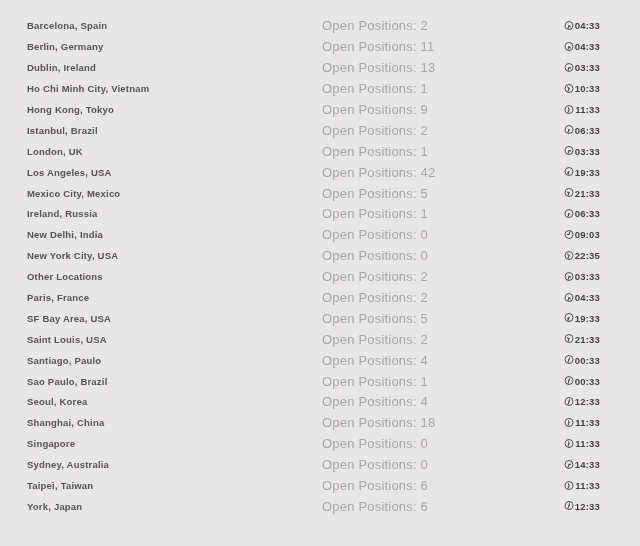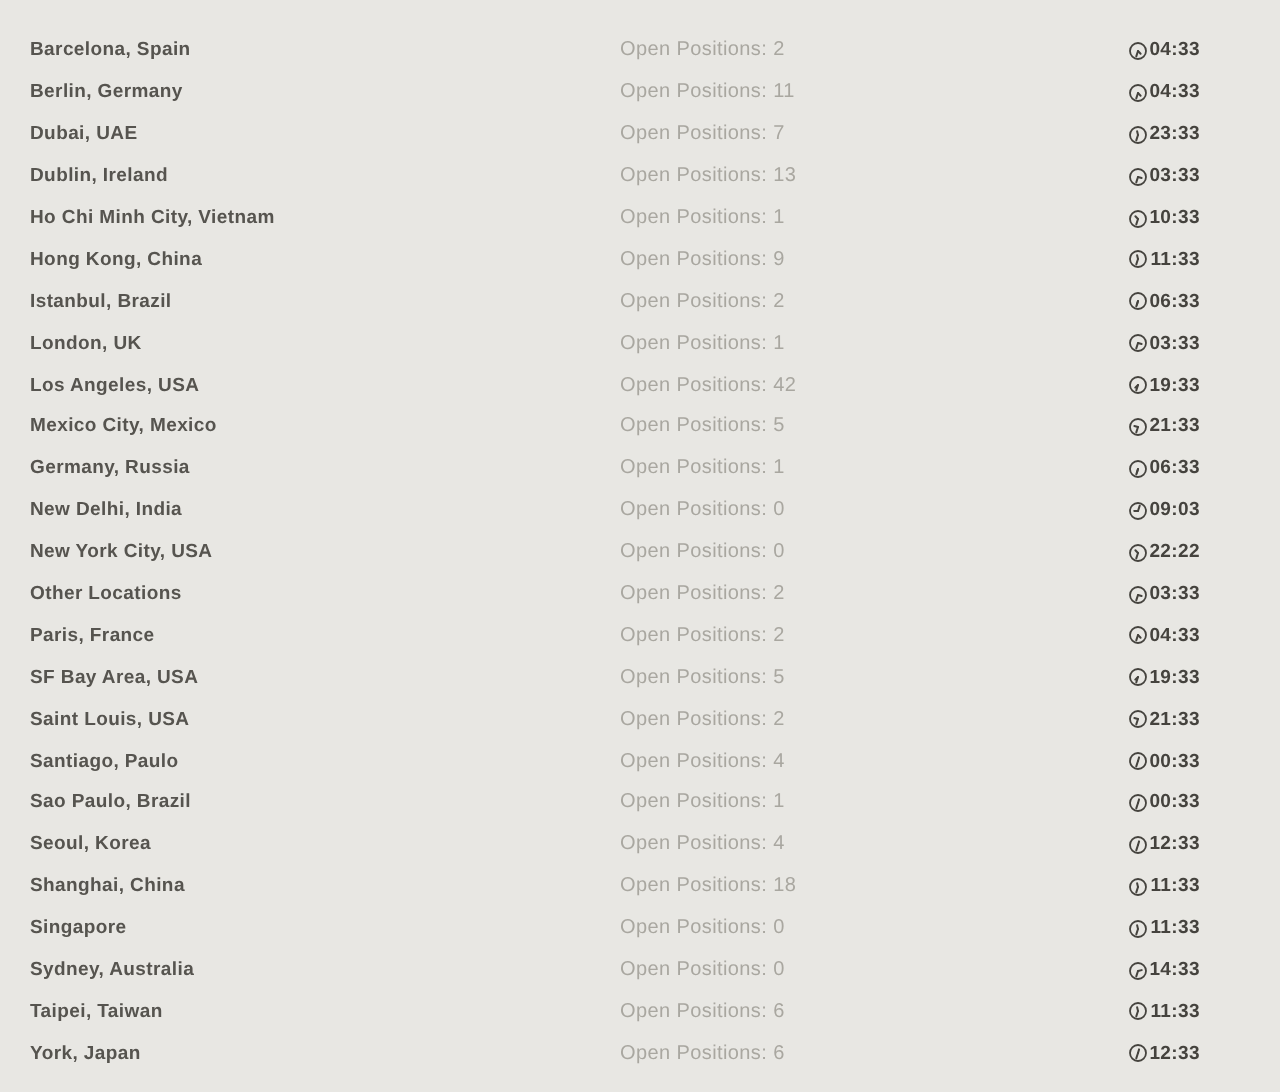--- a/index.html
+++ b/index.html
@@ -8,20 +8,21 @@
   }
   body {
     width: 640px;
     height: 546px;
     background: #e8e7e3;
     font-family: "Liberation Sans", sans-serif;
     overflow: hidden;
   }
   .locations-list {
     padding-top: 15px;
+    padding-left: 12px;
   }
   .row {
     position: relative;
     height: 20.9px;
   }
   .city {
     position: absolute;
     left: 15px;
     top: 50%;
     transform: translateY(-50%);
@@ -29,21 +30,21 @@
     font-weight: bold;
     letter-spacing: 0.2px;
     color: #56544f;
     white-space: nowrap;
   }
   .positions {
     position: absolute;
     left: 310px;
     top: 50%;
     transform: translateY(-50%);
-    font-size: 10px;
+    font-size: 13px;
     letter-spacing: 0.2px;
     color: #a9a7a0;
     white-space: nowrap;
   }
   .time {
     position: absolute;
     right: 40px;
     top: 50%;
     transform: translateY(-50%);
     display: flex;
@@ -96,32 +97,20 @@
     <span class="time">
       <svg class="clock" viewBox="0 0 10 10" aria-hidden="true">
         <circle cx="5" cy="5" r="4"></circle>
         <line class="hour" x1="5" y1="5" x2="5" y2="3.1" transform="rotate(136.5 5 5)"></line>
         <line class="minute" x1="5" y1="5" x2="5" y2="2.2" transform="rotate(198 5 5)"></line>
       </svg>
       <span class="time-text">04:33</span>
     </span>
   </div>
 
-  <div class="row">
-    <span class="city">Dubai, UAE</span>
-    <span class="positions">Open Positions: 7</span>
-    <span class="time">
-      <svg class="clock" viewBox="0 0 10 10" aria-hidden="true">
-        <circle cx="5" cy="5" r="4"></circle>
-        <line class="hour" x1="5" y1="5" x2="5" y2="3.1" transform="rotate(346.5 5 5)"></line>
-        <line class="minute" x1="5" y1="5" x2="5" y2="2.2" transform="rotate(198 5 5)"></line>
-      </svg>
-      <span class="time-text">23:33</span>
-    </span>
-  </div>
 
   <div class="row">
     <span class="city">Dublin, Ireland</span>
     <span class="positions">Open Positions: 13</span>
     <span class="time">
       <svg class="clock" viewBox="0 0 10 10" aria-hidden="true">
         <circle cx="5" cy="5" r="4"></circle>
         <line class="hour" x1="5" y1="5" x2="5" y2="3.1" transform="rotate(106.5 5 5)"></line>
         <line class="minute" x1="5" y1="5" x2="5" y2="2.2" transform="rotate(198 5 5)"></line>
       </svg>
@@ -136,21 +125,21 @@
       <svg class="clock" viewBox="0 0 10 10" aria-hidden="true">
         <circle cx="5" cy="5" r="4"></circle>
         <line class="hour" x1="5" y1="5" x2="5" y2="3.1" transform="rotate(316.5 5 5)"></line>
         <line class="minute" x1="5" y1="5" x2="5" y2="2.2" transform="rotate(198 5 5)"></line>
       </svg>
       <span class="time-text">10:33</span>
     </span>
   </div>
 
   <div class="row">
-    <span class="city">Hong Kong, China</span>
+    <span class="city">Hong Kong, Tokyo</span>
     <span class="positions">Open Positions: 9</span>
     <span class="time">
       <svg class="clock" viewBox="0 0 10 10" aria-hidden="true">
         <circle cx="5" cy="5" r="4"></circle>
         <line class="hour" x1="5" y1="5" x2="5" y2="3.1" transform="rotate(346.5 5 5)"></line>
         <line class="minute" x1="5" y1="5" x2="5" y2="2.2" transform="rotate(198 5 5)"></line>
       </svg>
       <span class="time-text">11:33</span>
     </span>
   </div>
@@ -201,21 +190,21 @@
       <svg class="clock" viewBox="0 0 10 10" aria-hidden="true">
         <circle cx="5" cy="5" r="4"></circle>
         <line class="hour" x1="5" y1="5" x2="5" y2="3.1" transform="rotate(286.5 5 5)"></line>
         <line class="minute" x1="5" y1="5" x2="5" y2="2.2" transform="rotate(198 5 5)"></line>
       </svg>
       <span class="time-text">21:33</span>
     </span>
   </div>
 
   <div class="row">
-    <span class="city">Germany, Russia</span>
+    <span class="city">Ireland, Russia</span>
     <span class="positions">Open Positions: 1</span>
     <span class="time">
       <svg class="clock" viewBox="0 0 10 10" aria-hidden="true">
         <circle cx="5" cy="5" r="4"></circle>
         <line class="hour" x1="5" y1="5" x2="5" y2="3.1" transform="rotate(196.5 5 5)"></line>
         <line class="minute" x1="5" y1="5" x2="5" y2="2.2" transform="rotate(198 5 5)"></line>
       </svg>
       <span class="time-text">06:33</span>
     </span>
   </div>
@@ -235,21 +224,21 @@
 
   <div class="row">
     <span class="city">New York City, USA</span>
     <span class="positions">Open Positions: 0</span>
     <span class="time">
       <svg class="clock" viewBox="0 0 10 10" aria-hidden="true">
         <circle cx="5" cy="5" r="4"></circle>
         <line class="hour" x1="5" y1="5" x2="5" y2="3.1" transform="rotate(316.5 5 5)"></line>
         <line class="minute" x1="5" y1="5" x2="5" y2="2.2" transform="rotate(198 5 5)"></line>
       </svg>
-      <span class="time-text">22:22</span>
+      <span class="time-text">22:35</span>
     </span>
   </div>
 
   <div class="row">
     <span class="city">Other Locations</span>
     <span class="positions">Open Positions: 2</span>
     <span class="time">
       <svg class="clock" viewBox="0 0 10 10" aria-hidden="true">
         <circle cx="5" cy="5" r="4"></circle>
         <line class="hour" x1="5" y1="5" x2="5" y2="3.1" transform="rotate(106.5 5 5)"></line>

